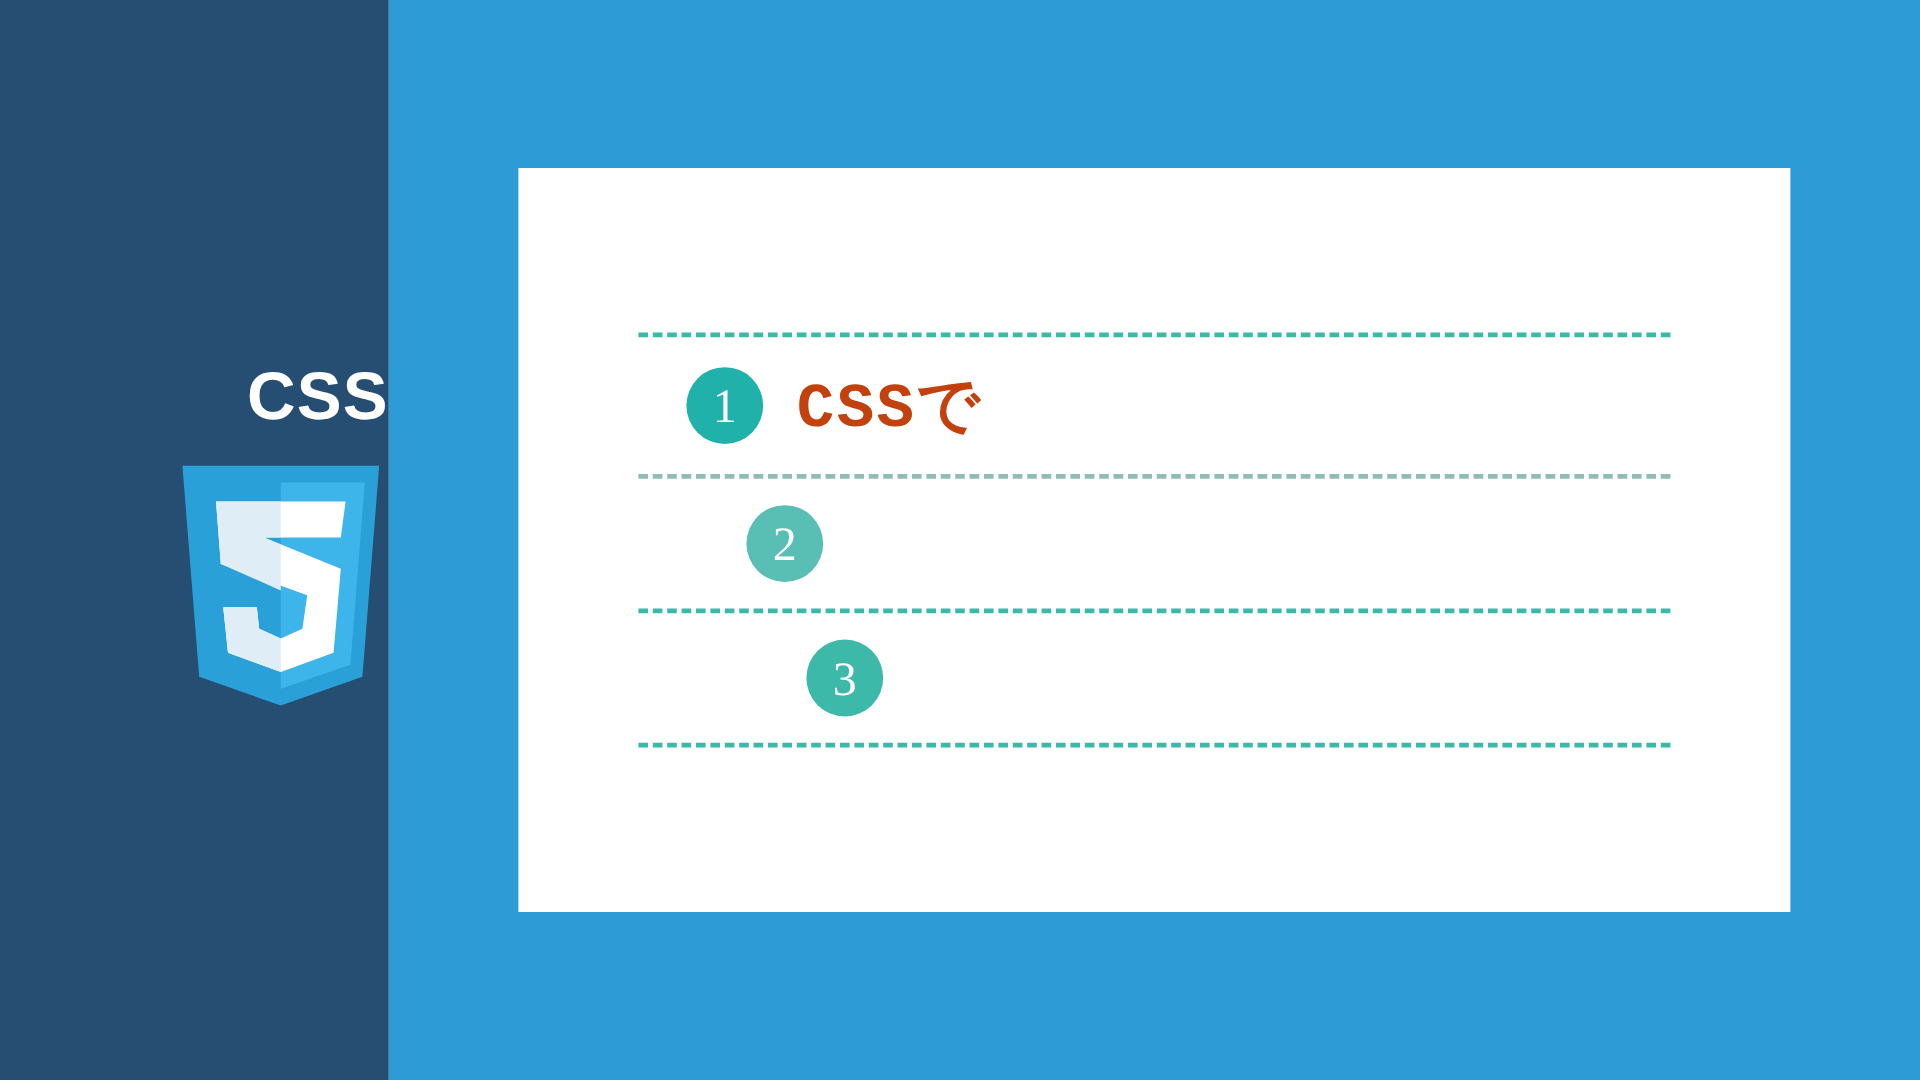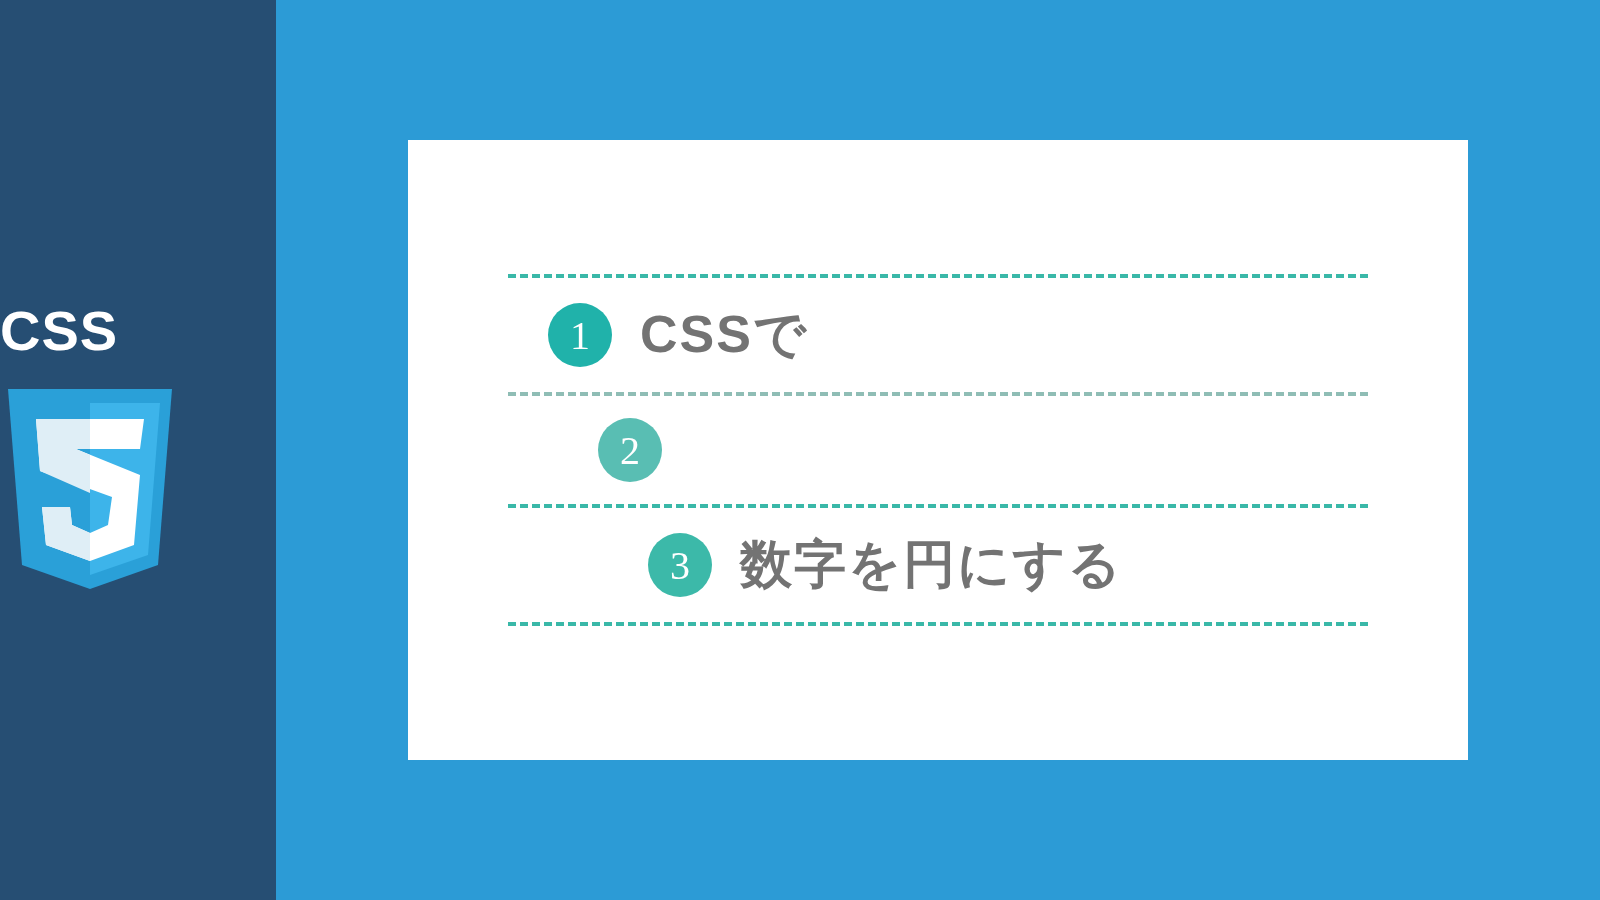--- a/index.html
+++ b/index.html
@@ -4,26 +4,26 @@
 <style>
   * { margin: 0; padding: 0; box-sizing: border-box; }
   body {
     width: 1600px;
     height: 900px;
     display: flex;
     font-family: "Hiragino Kaku Gothic ProN", "Meiryo", sans-serif;
     overflow: hidden;
   }
   .sidebar {
-    width: 276px;
+    width: 324px;
     height: 100%;
     background: #264e73;
     display: flex;
     flex-direction: column;
-    align-items: flex-start;
+    align-items: flex-end;
     justify-content: center;
   }
   .css-label {
     color: #ffffff;
     font-weight: 900;
     font-size: 56px;
     letter-spacing: 1px;
     margin-bottom: 26px;
     font-family: Arial, sans-serif;
   }
@@ -67,24 +67,25 @@
     color: #ffffff;
     font-size: 40px;
     font-weight: 400;
     font-family: Georgia, "Times New Roman", serif;
     flex-shrink: 0;
   }
   .n1 { background: #20b2aa; }
   .n2 { background: #59beb3; }
   .n3 { background: #3cb9a9; }
   .txt {
-    color: #737373;
+    color: #c2410c;
     font-size: 52px;
     font-weight: 700;
     letter-spacing: 2px;
+    font-family: Liberation Mono, monospace;
   }
 </style>
 </head>
 <body>
 
 <div class="sidebar">
   <div class="css-label">CSS</div>
   <div class="shield-wrap">
     <svg viewBox="0 0 180 210" width="180" height="210">
       <polygon points="8,0 172,0 158,176 90,200 22,176" fill="#2aa0d8"></polygon>
@@ -104,17 +105,16 @@
     <div class="list">
       <div class="row r1">
         <div class="num n1">1</div>
         <div class="txt">CSSで</div>
       </div>
       <div class="row r2">
         <div class="num n2">2</div>
       </div>
       <div class="row r3">
         <div class="num n3">3</div>
-        <div class="txt">数字を円にする</div>
       </div>
     </div>
   </div>
 </div>
 
 </body></html>

